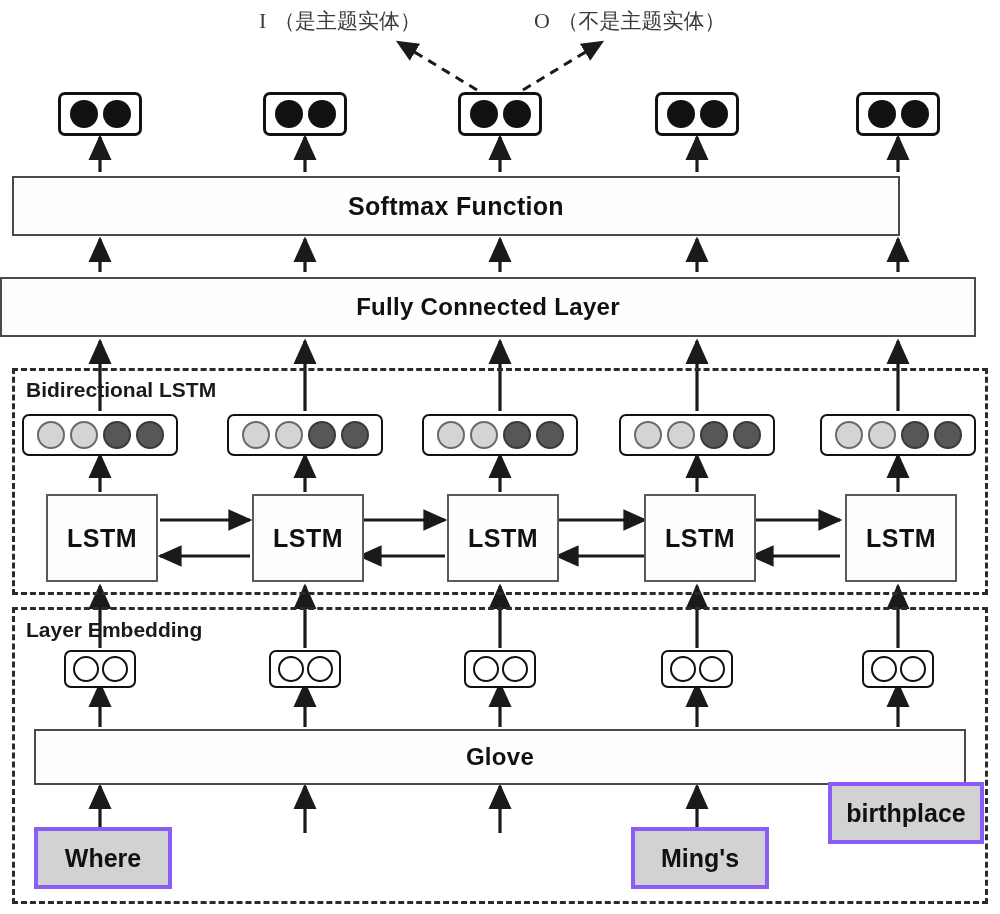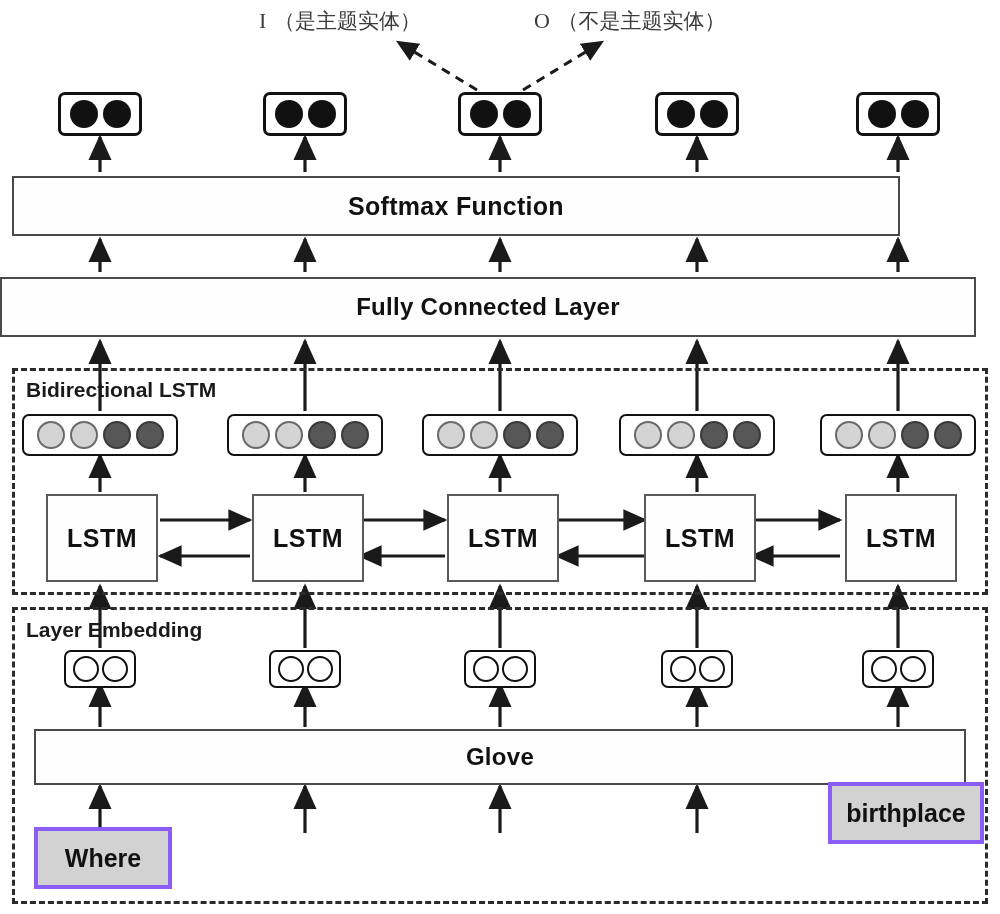--- a/index.html
+++ b/index.html
@@ -301,17 +301,20 @@
     <span class="dot dot-white" style="width:26px;height:26px;"></span>
   </div>
 
   <div class="abs bar bar-md" style="left:34px; top:729px; width:932px; height:56px;">
     <span>Glove</span>
   </div>
 
   <div class="abs word-box" style="left:34px; top:827px; width:138px; height:62px;">
     <span>Where</span>
   </div>
+  <div class="abs word-box" style="left:631px; top:827px; width:138px; height:62px;">
+    <span>Ming's</span>
+  </div>
   <div class="abs word-box" style="left:828px; top:782px; width:156px; height:62px;">
     <span>birthplace</span>
   </div>
 
 </div>
 
 </body></html>

